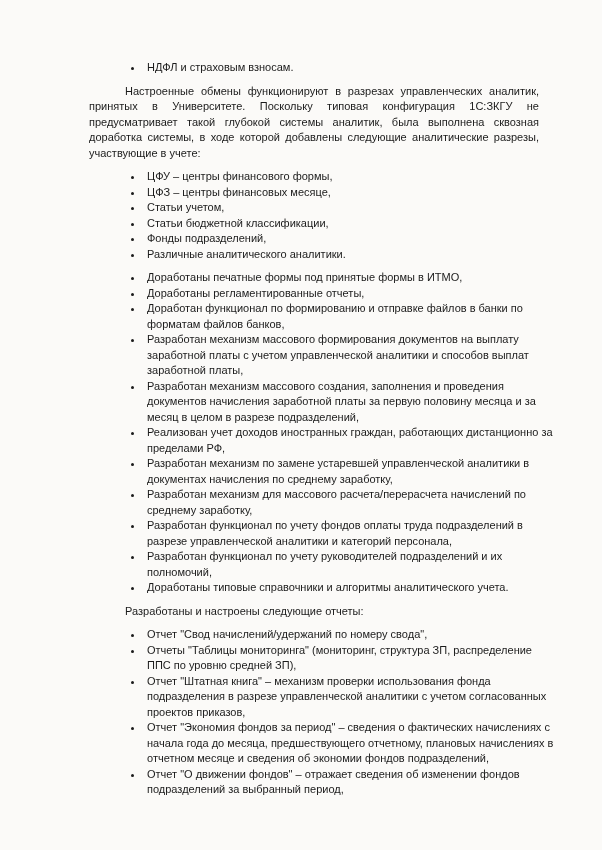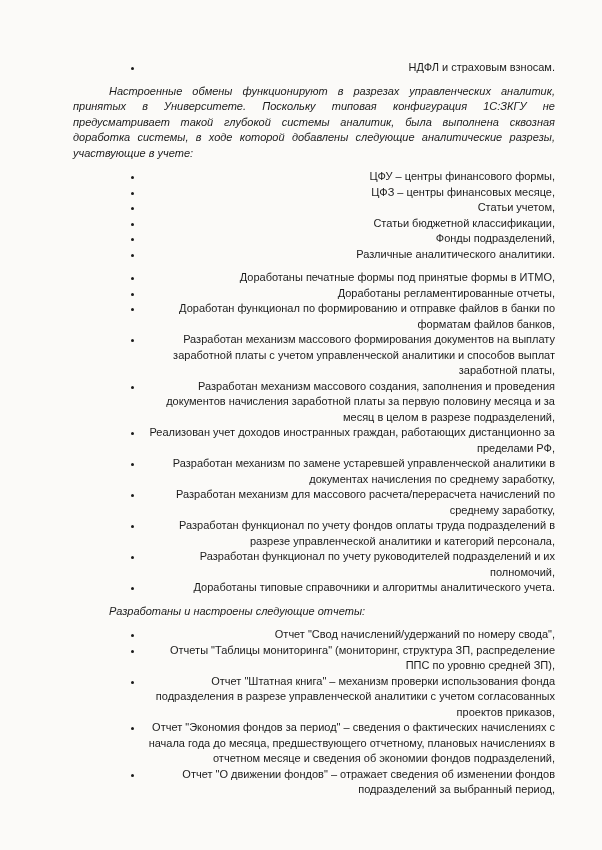--- a/index.html
+++ b/index.html
@@ -16,30 +16,29 @@
   }
   .page {
     box-sizing: border-box;
     width: 602px;
     height: 850px;
     padding: 52px 47px 20px 73px;
     font-size: 11px;
     line-height: 15.5px;
   }
   p.body-para {
-    margin: 8px 0;
+    margin: 8px 16px;
     text-align: justify;
     text-indent: 36px;
-    font-style: italic;
   }
   ul.doc-list {
     margin: 8px 0;
     padding: 0 0 0 70px;
     list-style: disc;
-    text-align: right;
+    text-align: left;
   }
   ul.doc-list li {
     padding-left: 4px;
     margin: 0;
   }
   ul.doc-list li::marker {
     font-size: 0.85em;
   }
 </style>
 </head>

